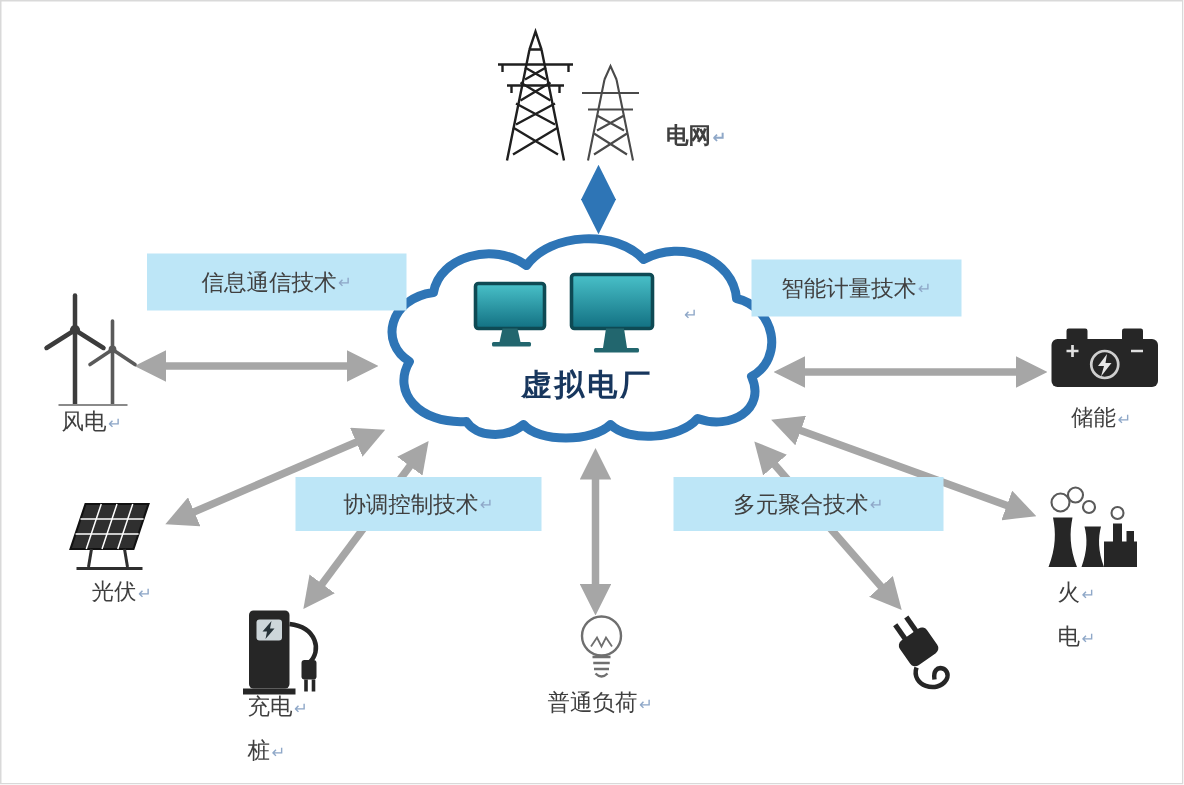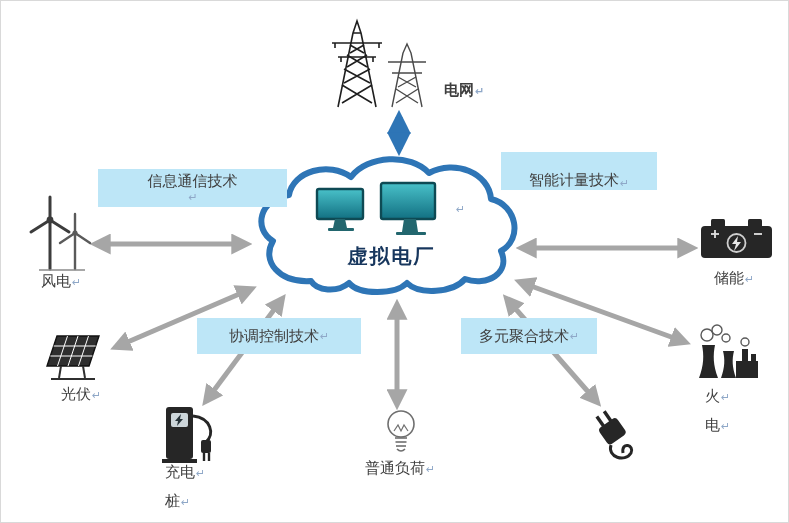--- a/index.html
+++ b/index.html
@@ -16,24 +16,24 @@
   .cloud-title{
     position:absolute;left:0;right:0;top:92px;text-align:center;z-index:4;
     font-size:20px;font-weight:bold;color:#17365d;letter-spacing:2px;
   }
   .cloud-pmark{position:absolute;left:206px;top:52px;z-index:4;}
   .techbox{
     position:absolute;background:#bde6f7;z-index:3;
     display:flex;align-items:center;justify-content:center;
     font-size:15px;color:#404040;white-space:nowrap;
   }
-  .box-ict{left:97px;top:168px;width:189px;height:38px;flex-direction:column;}
-  .box-metering{left:500px;top:151px;width:156px;height:38px;align-items:flex-end;}
+  .box-ict{left:97px;top:168px;width:173px;height:38px;}
+  .box-metering{left:500px;top:172px;width:140px;height:38px;}
   .box-control{left:196px;top:317px;width:164px;height:36px;}
-  .box-aggregation{left:460px;top:317px;width:136px;height:36px;}
+  .box-aggregation{left:448px;top:317px;width:180px;height:36px;}
   .label{position:absolute;font-size:15px;color:#3f3f3f;white-space:nowrap;z-index:4;}
   .ln{display:block;line-height:27px;}
   .pmark{color:#8fa8c8;font-size:11px;margin-left:1px;}
   .lbl-grid{left:443px;top:80px;font-weight:bold;}
   .lbl-wind{left:40px;top:271px;}
   .lbl-storage{left:713px;top:268px;text-align:right;}
   .lbl-solar{left:60px;top:384px;}
   .lbl-charger{left:164px;top:457px;}
   .lbl-load{left:364px;top:458px;}
   .lbl-flexible{left:586px;top:455px;}

